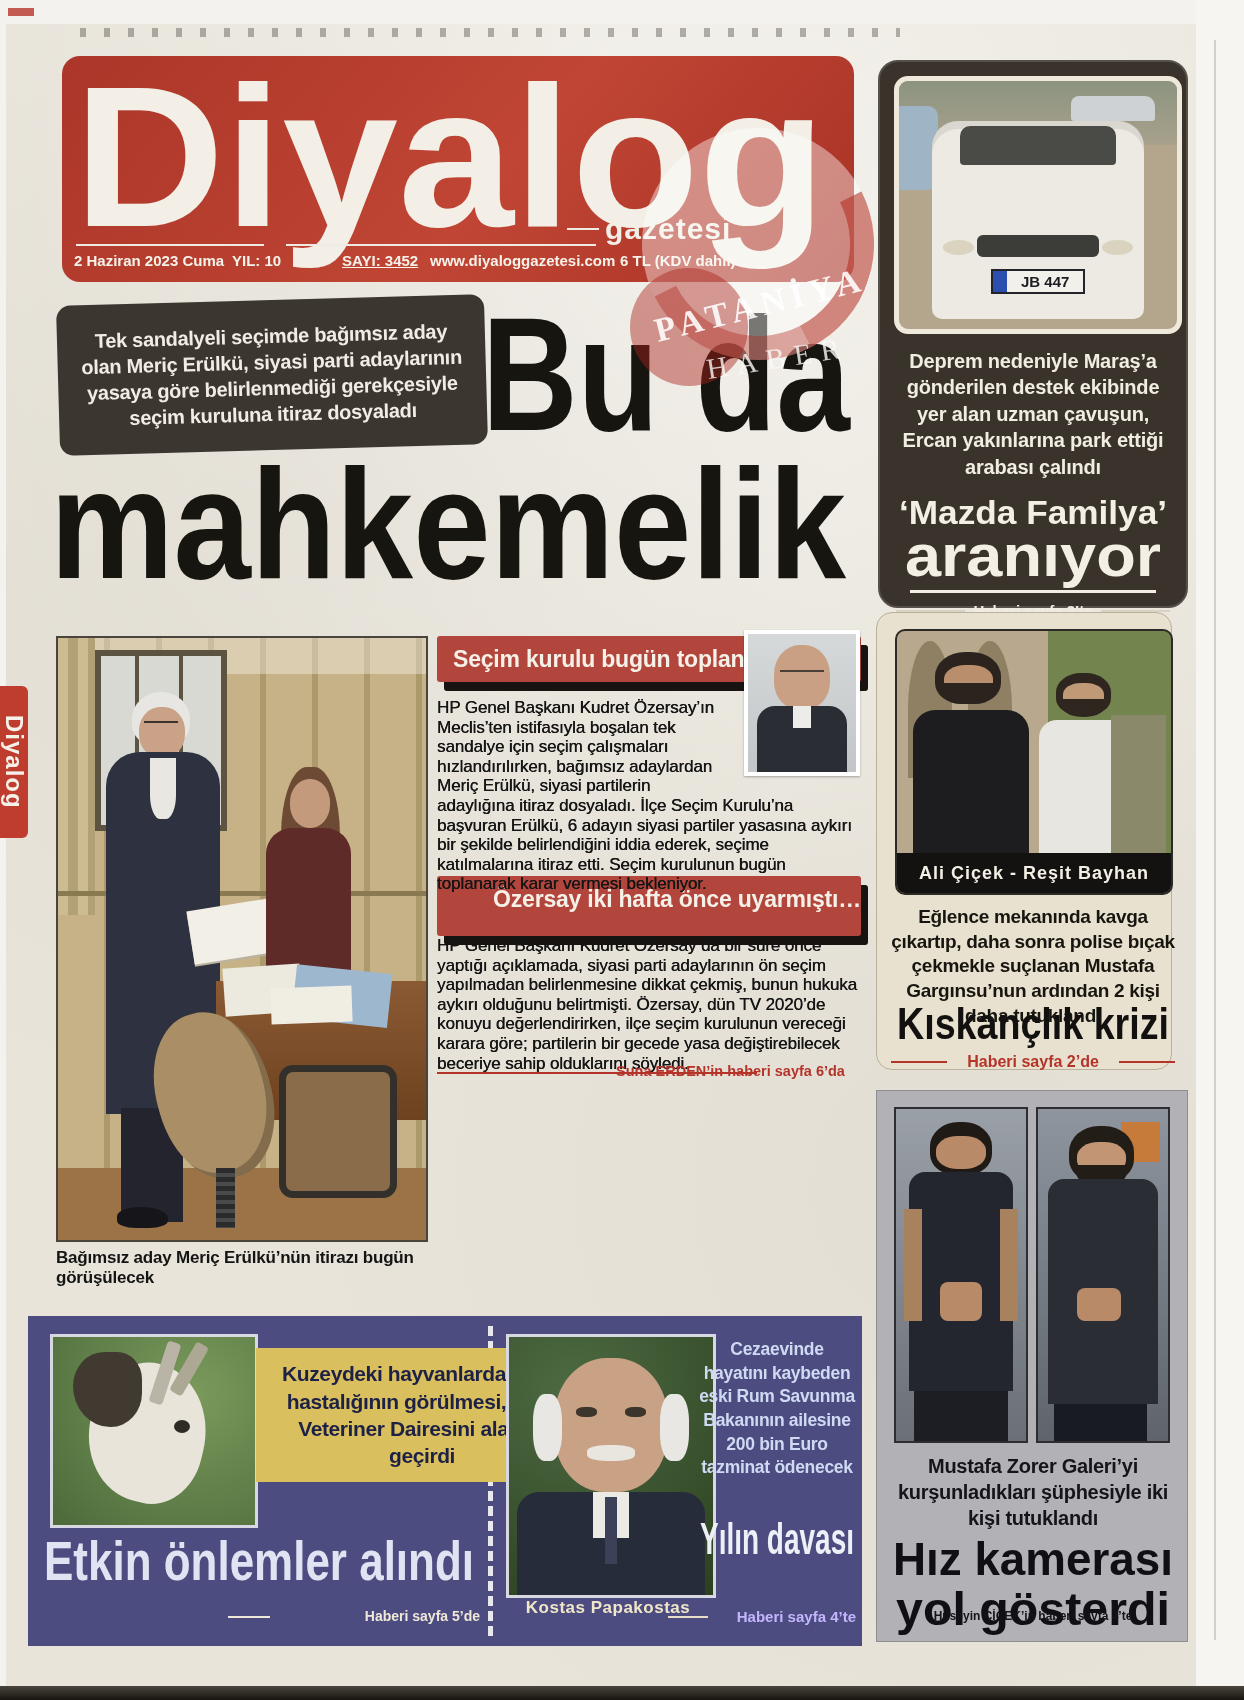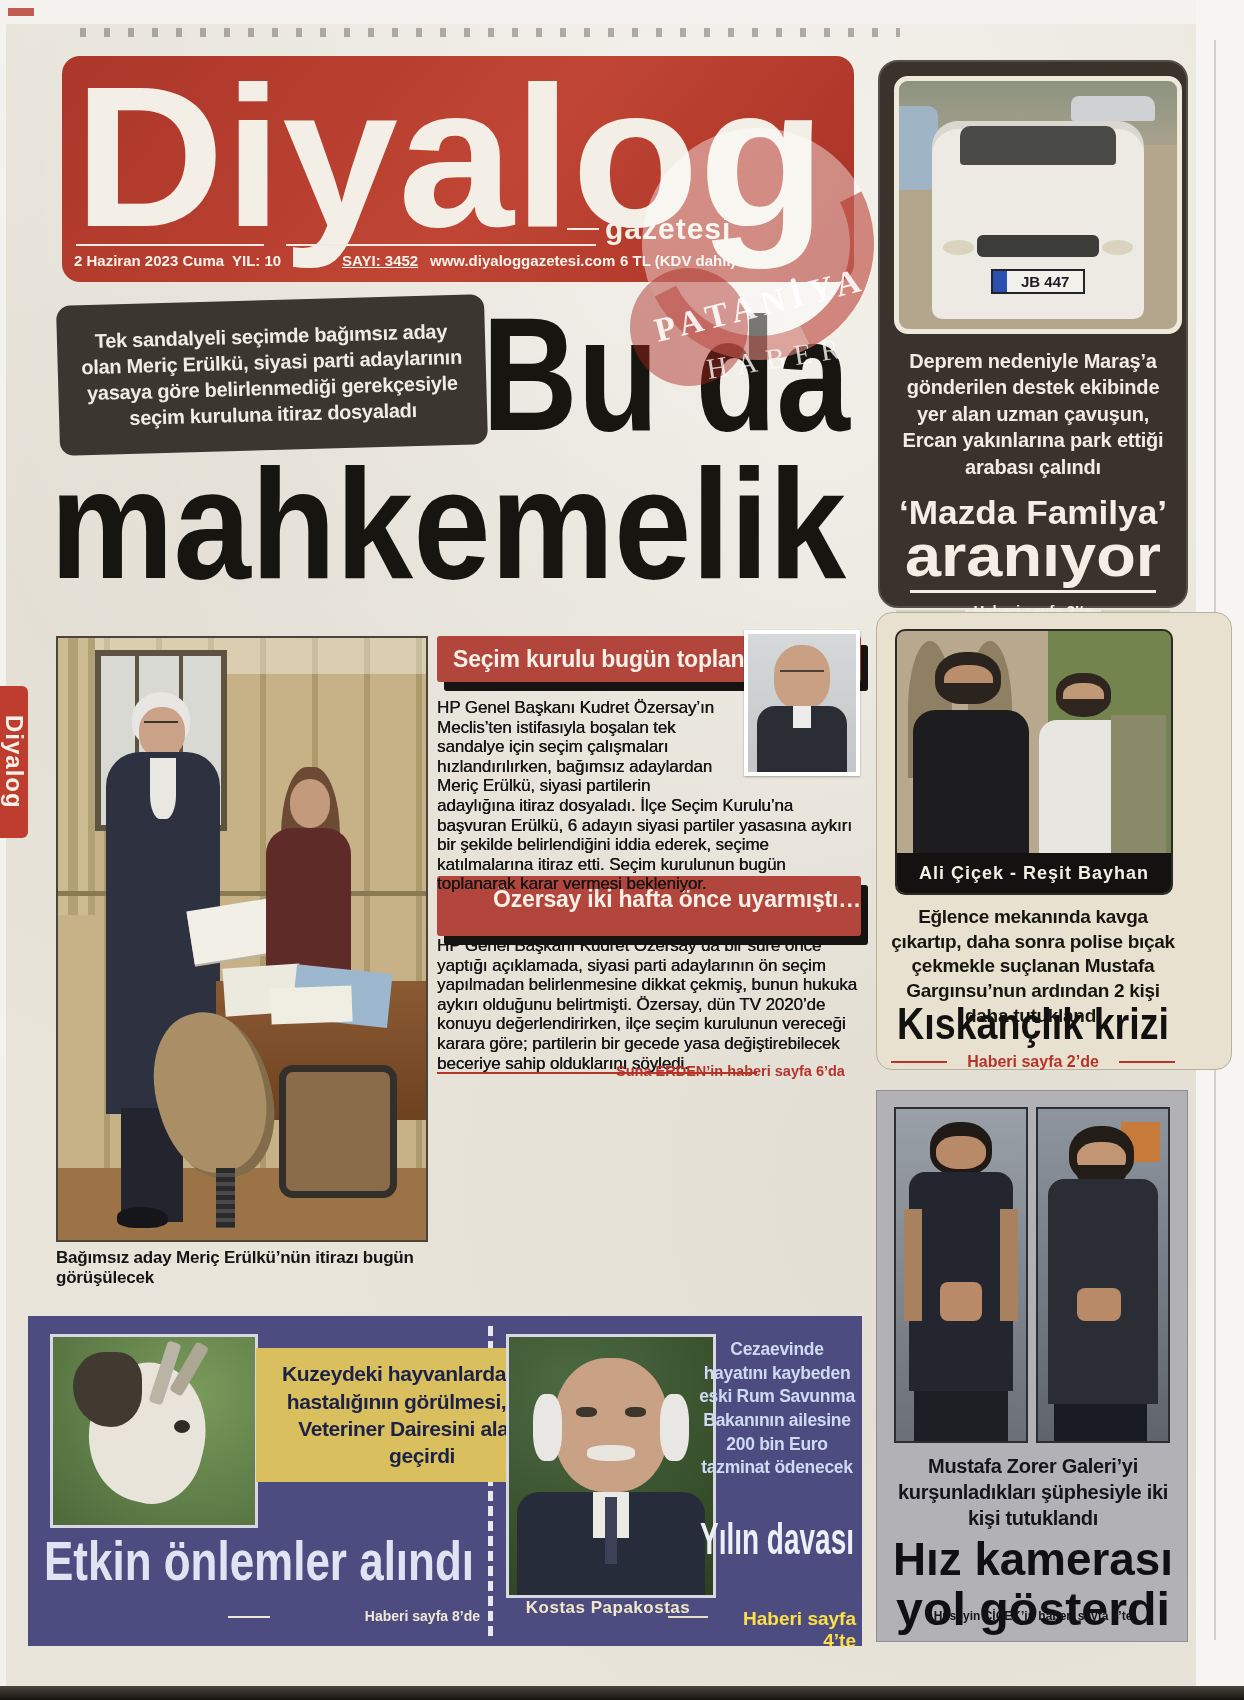--- a/index.html
+++ b/index.html
@@ -156,21 +156,21 @@
       <text x="137" y="52" text-anchor="middle" font-size="60" fill="#f4efe4" textLength="256" lengthAdjust="spacingAndGlyphs">aranıyor</text>
     </svg>
     <div class="abs" style="left:30px;top:528px;width:246px;height:3px;background:#f4efe4;"></div>
     <div class="abs" style="left:16px;top:540px;width:274px;display:flex;align-items:center;gap:8px;">
       <div style="flex:1;height:2px;background:#d8d2c4;"></div>
       <div style="font-size:15px;font-weight:bold;color:#f2ede2;white-space:nowrap;">Haberi sayfa 3’te</div>
       <div style="flex:1;height:2px;background:#d8d2c4;"></div>
     </div>
   </div>
 
-  <div class="abs" style="left:876px;top:612px;width:356px;height:458px;background:#e9e1cf;border-radius:16px;border:1px solid #b9b19c;box-sizing:border-box;">
+  <div class="abs" style="left:876px;top:612px;width:296px;height:458px;background:#e9e1cf;border-radius:16px;border:1px solid #b9b19c;box-sizing:border-box;">
     <div class="abs photo-frame" style="left:18px;top:16px;width:274px;height:262px;border:2px solid #2b2a26;border-radius:10px;background:linear-gradient(90deg,#b8a98e 0 55%,#74844f 55%);">
       <div class="abs" style="left:4%;top:4%;width:16%;height:52%;background:#8f7f63;border-radius:50% 50% 0 0;"></div>
       <div class="abs" style="left:26%;top:4%;width:16%;height:52%;background:#8f7f63;border-radius:50% 50% 0 0;"></div>
       <div class="abs" style="left:14%;top:8%;width:24%;height:20%;background:#2b241e;border-radius:46% 46% 40% 40%;"></div>
       <div class="abs" style="left:17%;top:13%;width:18%;height:12%;background:#b98e6d;border-radius:44%;"></div>
       <div class="abs" style="left:17%;top:20%;width:18%;height:8%;background:#2b241e;border-radius:0 0 50% 50%;"></div>
       <div class="abs" style="left:6%;top:30%;width:42%;height:70%;background:#1d1d1f;border-radius:22px 22px 0 0;"></div>
       <div class="abs" style="left:58%;top:16%;width:20%;height:16%;background:#2e261f;border-radius:46% 46% 40% 40%;"></div>
       <div class="abs" style="left:60.5%;top:20%;width:15%;height:10%;background:#c09a76;border-radius:44%;"></div>
       <div class="abs" style="left:60.5%;top:26%;width:15%;height:7%;background:#2e261f;border-radius:0 0 50% 50%;"></div>
@@ -230,35 +230,35 @@
       <div class="abs" style="left:64%;top:2%;width:7%;height:30%;background:#ada894;transform:rotate(30deg);border-radius:4px;"></div>
       <div class="abs" style="left:60%;top:44%;width:8%;height:7%;background:#2e2a24;border-radius:50%;"></div>
     </div>
     <div class="abs" style="left:228px;top:32px;width:332px;height:134px;background:#d9bf5e;display:flex;align-items:center;justify-content:center;">
       <div class="deck" style="color:#1d2145;font-size:21px;line-height:1.3;padding:0 12px;letter-spacing:-0.4px;">Kuzeydeki hayvanlarda çiçek hastalığının görülmesi, Rum Veteriner Dairesini alarma geçirdi</div>
     </div>
     <svg class="abs" style="left:16px;top:212px;overflow:visible;" width="436" height="64">
       <text x="0" y="52" font-size="56" fill="#dfe3f2" textLength="430" lengthAdjust="spacingAndGlyphs">Etkin önlemler alındı</text>
     </svg>
     <div class="abs" style="left:200px;top:300px;width:42px;height:2px;background:#efe8d8;"></div>
-    <div class="abs" style="left:252px;top:292px;width:200px;text-align:right;font-size:14px;font-weight:bold;color:#efe8d8;">Haberi sayfa 8’de</div>
+    <div class="abs" style="left:252px;top:292px;width:200px;text-align:right;font-size:14px;font-weight:bold;color:#efe8d8;">Haberi sayfa 5’de</div>
 
     <div class="abs photo-frame" style="left:478px;top:18px;width:204px;height:258px;border:3px solid #d8d8e2;background:radial-gradient(circle at 30% 20%,#4c6a42,#2c401f);">
       <div class="abs" style="left:22%;top:8%;width:56%;height:52%;background:#c9a184;border-radius:46% 46% 44% 44%;"></div>
       <div class="abs" style="left:12%;top:22%;width:14%;height:26%;background:#e9e7e3;border-radius:40%;"></div>
       <div class="abs" style="left:74%;top:22%;width:14%;height:26%;background:#e9e7e3;border-radius:40%;"></div>
       <div class="abs" style="left:38%;top:42%;width:24%;height:6%;background:#e9e5df;border-radius:40%;"></div>
       <div class="abs" style="left:33%;top:27%;width:10%;height:4%;background:#3c352c;border-radius:40%;"></div>
       <div class="abs" style="left:57%;top:27%;width:10%;height:4%;background:#3c352c;border-radius:40%;"></div>
       <div class="abs" style="left:4%;top:60%;width:92%;height:40%;background:#272c3a;border-radius:22px 22px 0 0;"></div>
       <div class="abs" style="left:41%;top:60%;width:18%;height:18%;background:#eceae4;"></div>
       <div class="abs" style="left:47%;top:62%;width:6%;height:26%;background:#3c4158;"></div>
     </div>
     <div class="abs" style="left:478px;top:282px;width:204px;text-align:center;font-size:17px;font-weight:bold;color:#f0e6c8;letter-spacing:.5px;">Kostas Papakostas</div>
     <div class="abs deck" style="left:670px;top:22px;width:158px;font-size:17.5px;line-height:1.35;color:#cfd9f2;letter-spacing:-0.3px;text-align:center;">Cezaevinde hayatını kaybeden eski Rum Savunma Bakanının ailesine 200 bin Euro tazminat ödenecek</div>
     <svg class="abs" style="left:672px;top:196px;overflow:visible;" width="158" height="50">
       <text x="0" y="42" font-size="44" fill="#eef0f8" textLength="154" lengthAdjust="spacingAndGlyphs">Yılın davası</text>
     </svg>
     <div class="abs" style="left:640px;top:300px;width:40px;height:2px;background:#e8ddc8;"></div>
-    <div class="abs" style="left:688px;top:292px;width:140px;text-align:right;font-size:19px;font-weight:bold;color:#fde047;">Haberi sayfa 4’te</div>
+    <div class="abs" style="left:688px;top:292px;width:140px;text-align:right;font-size:15px;font-weight:bold;color:#c4b5fd;">Haberi sayfa 4’te</div>
   </div>
 
 </div>
 
 </body></html>

